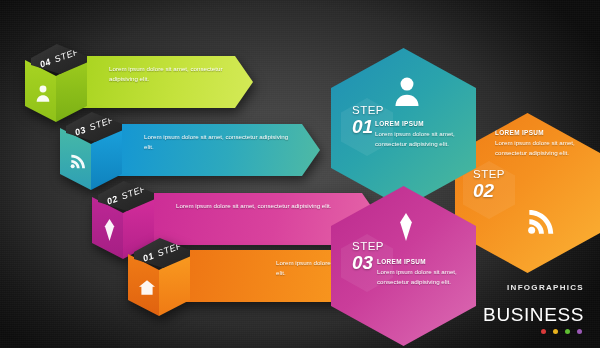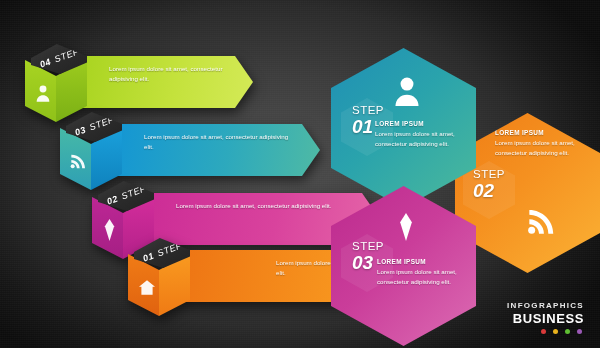--- a/index.html
+++ b/index.html
@@ -84,21 +84,21 @@
   .hex .hicon{position:absolute;color:#fff;}
   .hex .hicon svg{display:block;fill:#fff;}
   .hex .body{position:absolute;color:#fff;}
   .hex .body .h{font-size:6.4px;font-weight:bold;letter-spacing:.35px;display:block;margin-bottom:2px;
     text-shadow:0 1px 1px rgba(0,0,0,.3);}
   .hex .body .p{font-size:6.2px;line-height:1.55;display:block;text-shadow:0 1px 1px rgba(0,0,0,.3);}
 
   
   .logo{position:absolute;right:16px;bottom:14px;text-align:right;}
   .logo .l1{color:#e8e8e8;font-size:8px;font-weight:bold;letter-spacing:1.3px;line-height:1;}
-  .logo .l2{color:#ffffff;font-size:13px;font-weight:bold;letter-spacing:.6px;line-height:1.1;margin-top:2px;}
+  .logo .l2{color:#ffffff;font-size:19px;font-weight:normal;letter-spacing:.6px;line-height:1.1;margin-top:13px;}
   .logo .dots{margin-top:3px;display:flex;gap:7px;justify-content:flex-end;padding-right:2px;}
   .logo .dots i{width:5px;height:5px;border-radius:50%;display:block;}
 </style>
 </head>
 <body>
 
 <div id="stage">
   <div class="noise"></div>
 
   <div class="step-row" style="left:25px;top:50px;">

